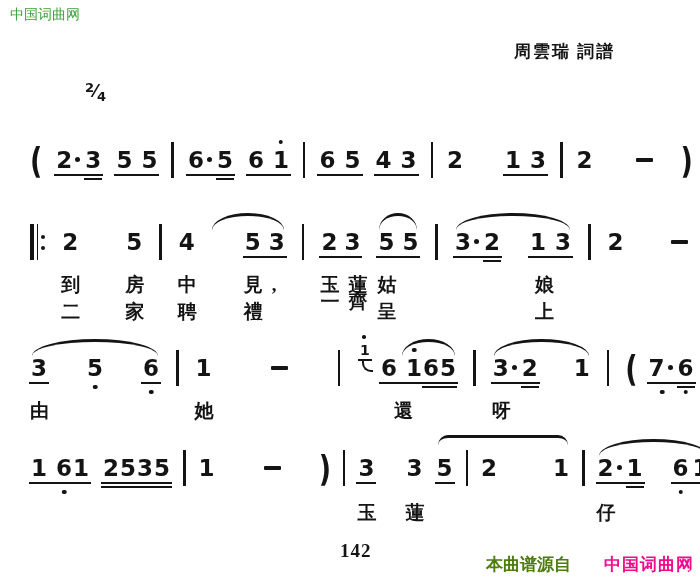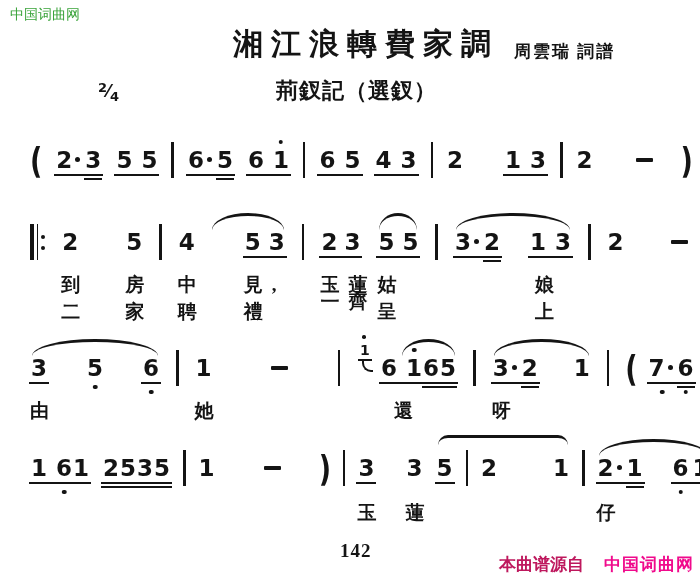--- a/index.html
+++ b/index.html
@@ -5,29 +5,29 @@
   html,body{margin:0;padding:0;background:#fff;}
   .page{position:relative;width:700px;height:576px;background:#fff;overflow:hidden;
         font-family:"Liberation Sans",sans-serif;color:#141414;border-radius:25px;}
   
   .site{position:absolute;left:10px;top:6px;color:#39a339;font-size:14px;text-decoration:none;}
   .url{position:absolute;right:8px;top:5px;color:#39a339;font-size:15px;text-decoration:none;}
   .title{position:absolute;left:233px;top:24px;font:700 30px "Liberation Serif",serif;
          letter-spacing:8px;white-space:nowrap;}
   .credit{position:absolute;left:514px;top:40px;font:700 17px "Liberation Serif",serif;
           letter-spacing:2px;white-space:nowrap;}
-  .ts{position:absolute;left:98px;top:80px;font:700 17px "DejaVu Sans",sans-serif;}
+  .ts{position:absolute;left:85px;top:80px;font:700 17px "DejaVu Sans",sans-serif;}
   .ts sup{font-size:13px;vertical-align:5px;}
   .ts .sl{font-size:17px;}
   .ts sub{font-size:13px;vertical-align:-4px;}
   .subtitle{position:absolute;left:276px;top:76px;font:700 22px "Liberation Serif",serif;
             letter-spacing:1px;white-space:nowrap;}
   .pageno{position:absolute;left:340px;top:540px;font:700 19px "Liberation Serif",serif;letter-spacing:1px;}
   .footer{position:absolute;right:6px;top:553px;font:700 17px "Liberation Serif",serif;white-space:nowrap;}
-  .footer .pre{color:#be185d;margin-right:20px;}
+  .footer .pre{color:#4d7c0f;margin-right:33px;}
   .footer .brand{color:#f00a8c;text-decoration:none;letter-spacing:1px;}
   
   #score{position:absolute;inset:0;}
   .sline{position:absolute;left:30px;height:40px;display:flex;align-items:center;column-gap:14px;}
   .tok{flex:0 0 auto;}
   .g{position:relative;display:inline-flex;align-items:center;column-gap:8px;padding:0 1px;}
   .mg{position:relative;display:inline-flex;align-items:center;column-gap:12px;}
   .note{position:relative;display:inline-block;font:700 23px "DejaVu Sans",sans-serif;line-height:1.05;}
   .aug{display:inline-block;width:5px;height:5px;border-radius:50%;background:#141414;
        margin:0 3px;vertical-align:middle;transform:translateY(-2px);}
@@ -58,25 +58,23 @@
   .grace .ghook{position:absolute;top:17px;left:6px;width:9px;height:11px;
                 border-left:2px solid #141414;border-bottom:2px solid #141414;border-bottom-left-radius:9px;}
   .lyric{position:absolute;font:700 19px "Liberation Serif",serif;letter-spacing:9px;white-space:nowrap;}
 </style>
 </head>
 <body>
 
 <div class="page">
   <a class="site">中国词曲网</a>
 
-  <h1 class="title" style="margin:0;">湘江浪轉費家調</h1>
   <div class="credit">周雲瑞 詞譜</div>
 
   <div class="ts"><sup>2</sup><span class="sl">⁄</span><sub>4</sub></div>
-  <h2 class="subtitle" style="margin:0;">荊釵記（選釵）</h2>
 
   <div id="score">
       <div class="sline" style="top: 140px; column-gap: 13px;">
         <span class="paren tok">(</span>
         <span class="g tok" style="column-gap: 2px;">
           <span class="note">2<i class="aug"></i></span>
           <span class="note">3<i class="xu"></i></span>
           <i class="beam b1"></i>
         </span>
         <span class="g tok" style="column-gap: 9px;">

